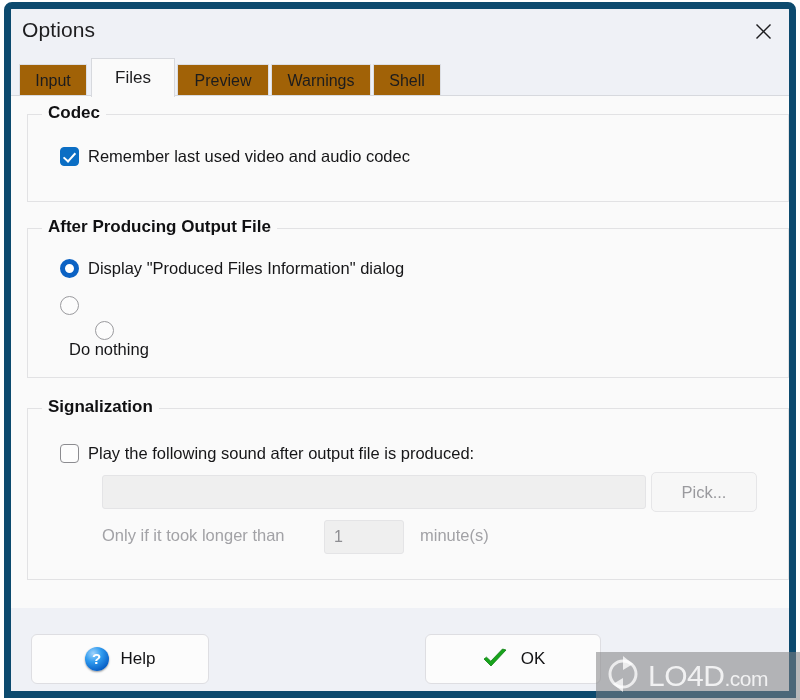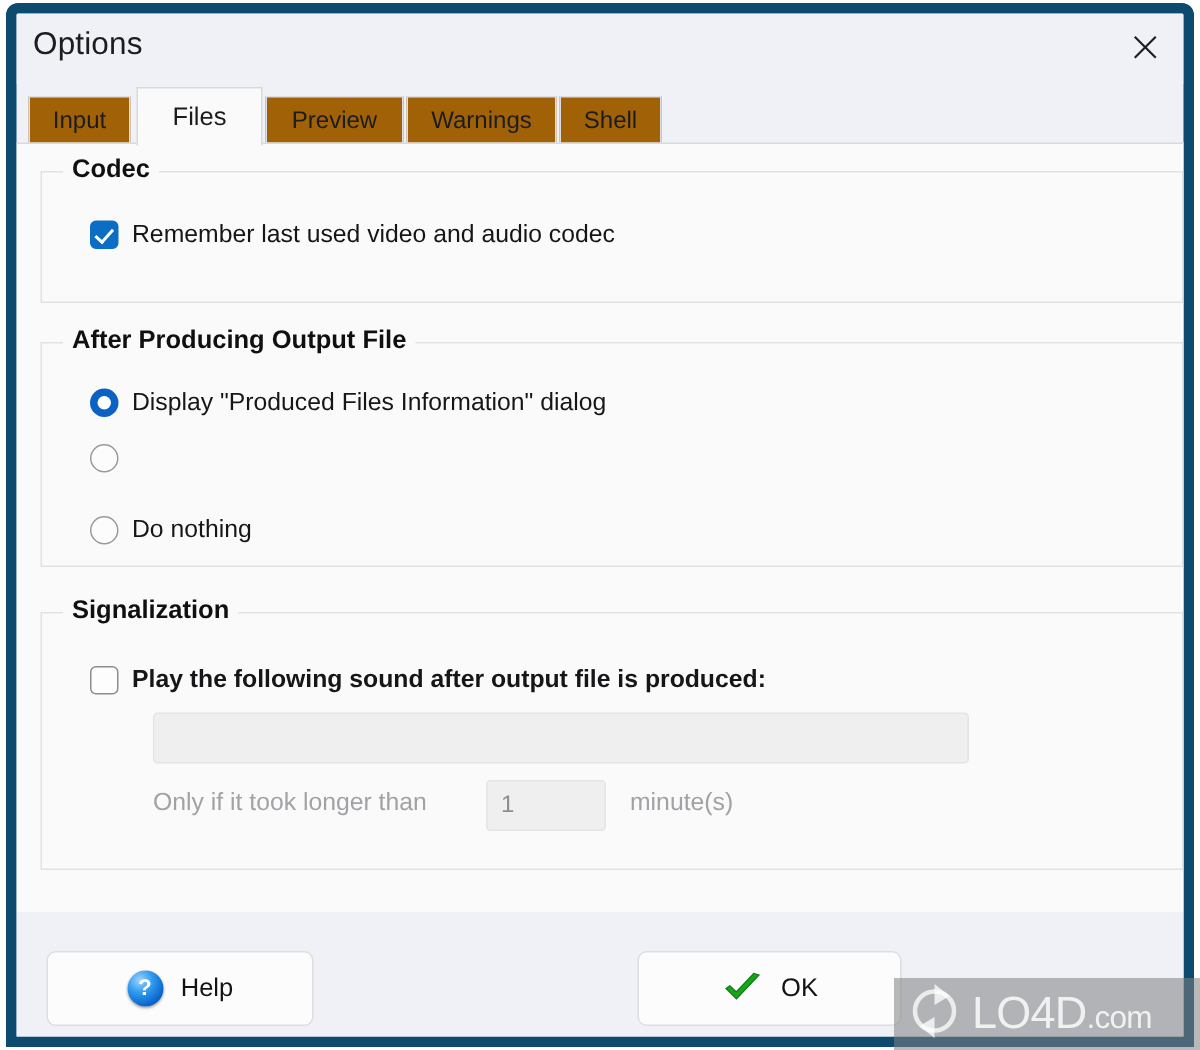--- a/index.html
+++ b/index.html
@@ -307,36 +307,37 @@
 
       <div class="row" style="left:32px;top:30px;">
         <span class="radio selected"></span>
         <span class="row-label">Display "Produced Files Information" dialog</span>
       </div>
 
       <div class="row" style="left:32px;top:67px;">
         <span class="radio"></span>
       </div>
 
-      <div class="row" style="left:32px;top:115px;">
+      <div class="row" style="left:32px;top:92px;flex-direction:column;">
         <span class="radio"></span>
         <span class="row-label">Do nothing</span>
       </div>
     </div>
 
     <div class="group" style="left:16px;top:312px;width:762px;height:172px;">
       <div class="group-title">Signalization</div>
 
-      <div class="row" style="left:32px;top:35px;font-weight:bold;">
+      <div class="row" style="left:32px;top:35px;">
         <span class="checkbox"></span>
         <span class="row-label">Play the following sound after output file is produced:</span>
       </div>
 
       <div class="textfield" style="left:74px;top:66px;width:544px;height:34px;"></div>
 
+      <div class="pickbtn" style="left:623px;top:63px;width:106px;height:40px;">Pick...</div>
 
       <div class="row" style="left:74px;top:117px;">
         <span class="row-label disabled" style="margin-left:0;">Only if it took longer than</span>
       </div>
 
       <div class="textfield" style="left:296px;top:111px;width:80px;height:34px;">1</div>
 
       <div class="row" style="left:392px;top:117px;">
         <span class="row-label disabled" style="margin-left:0;">minute(s)</span>
       </div>

